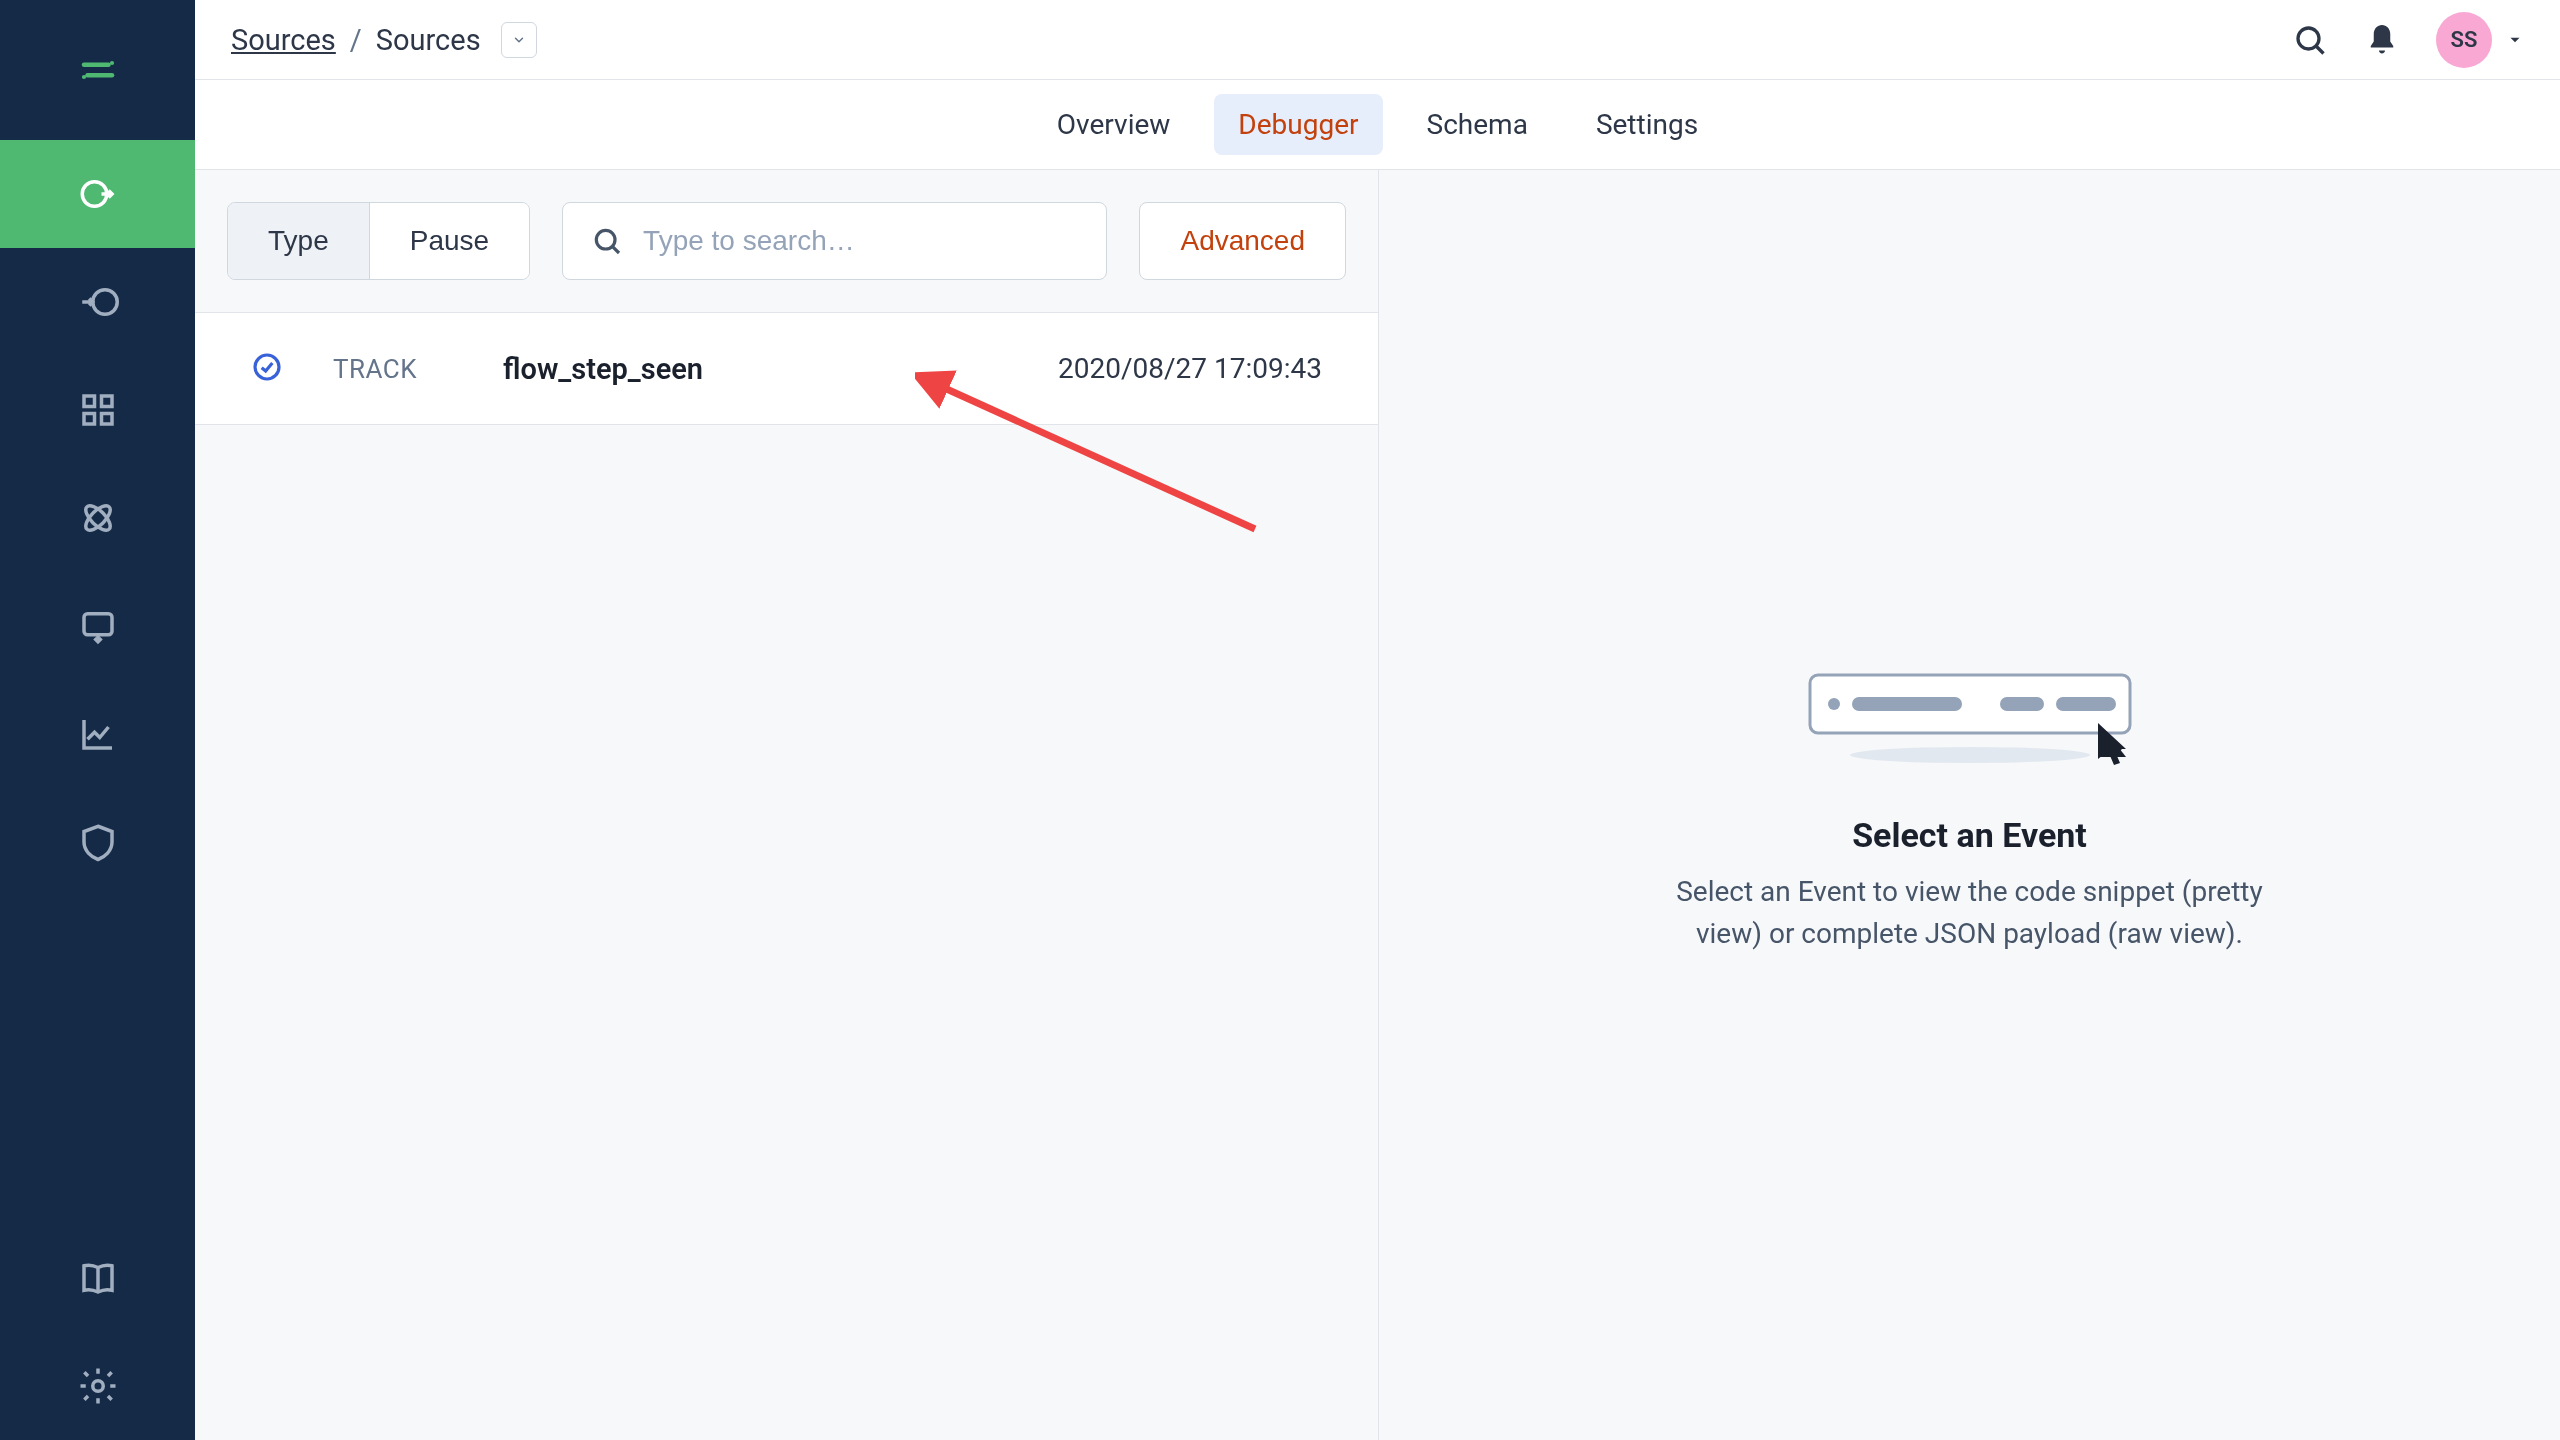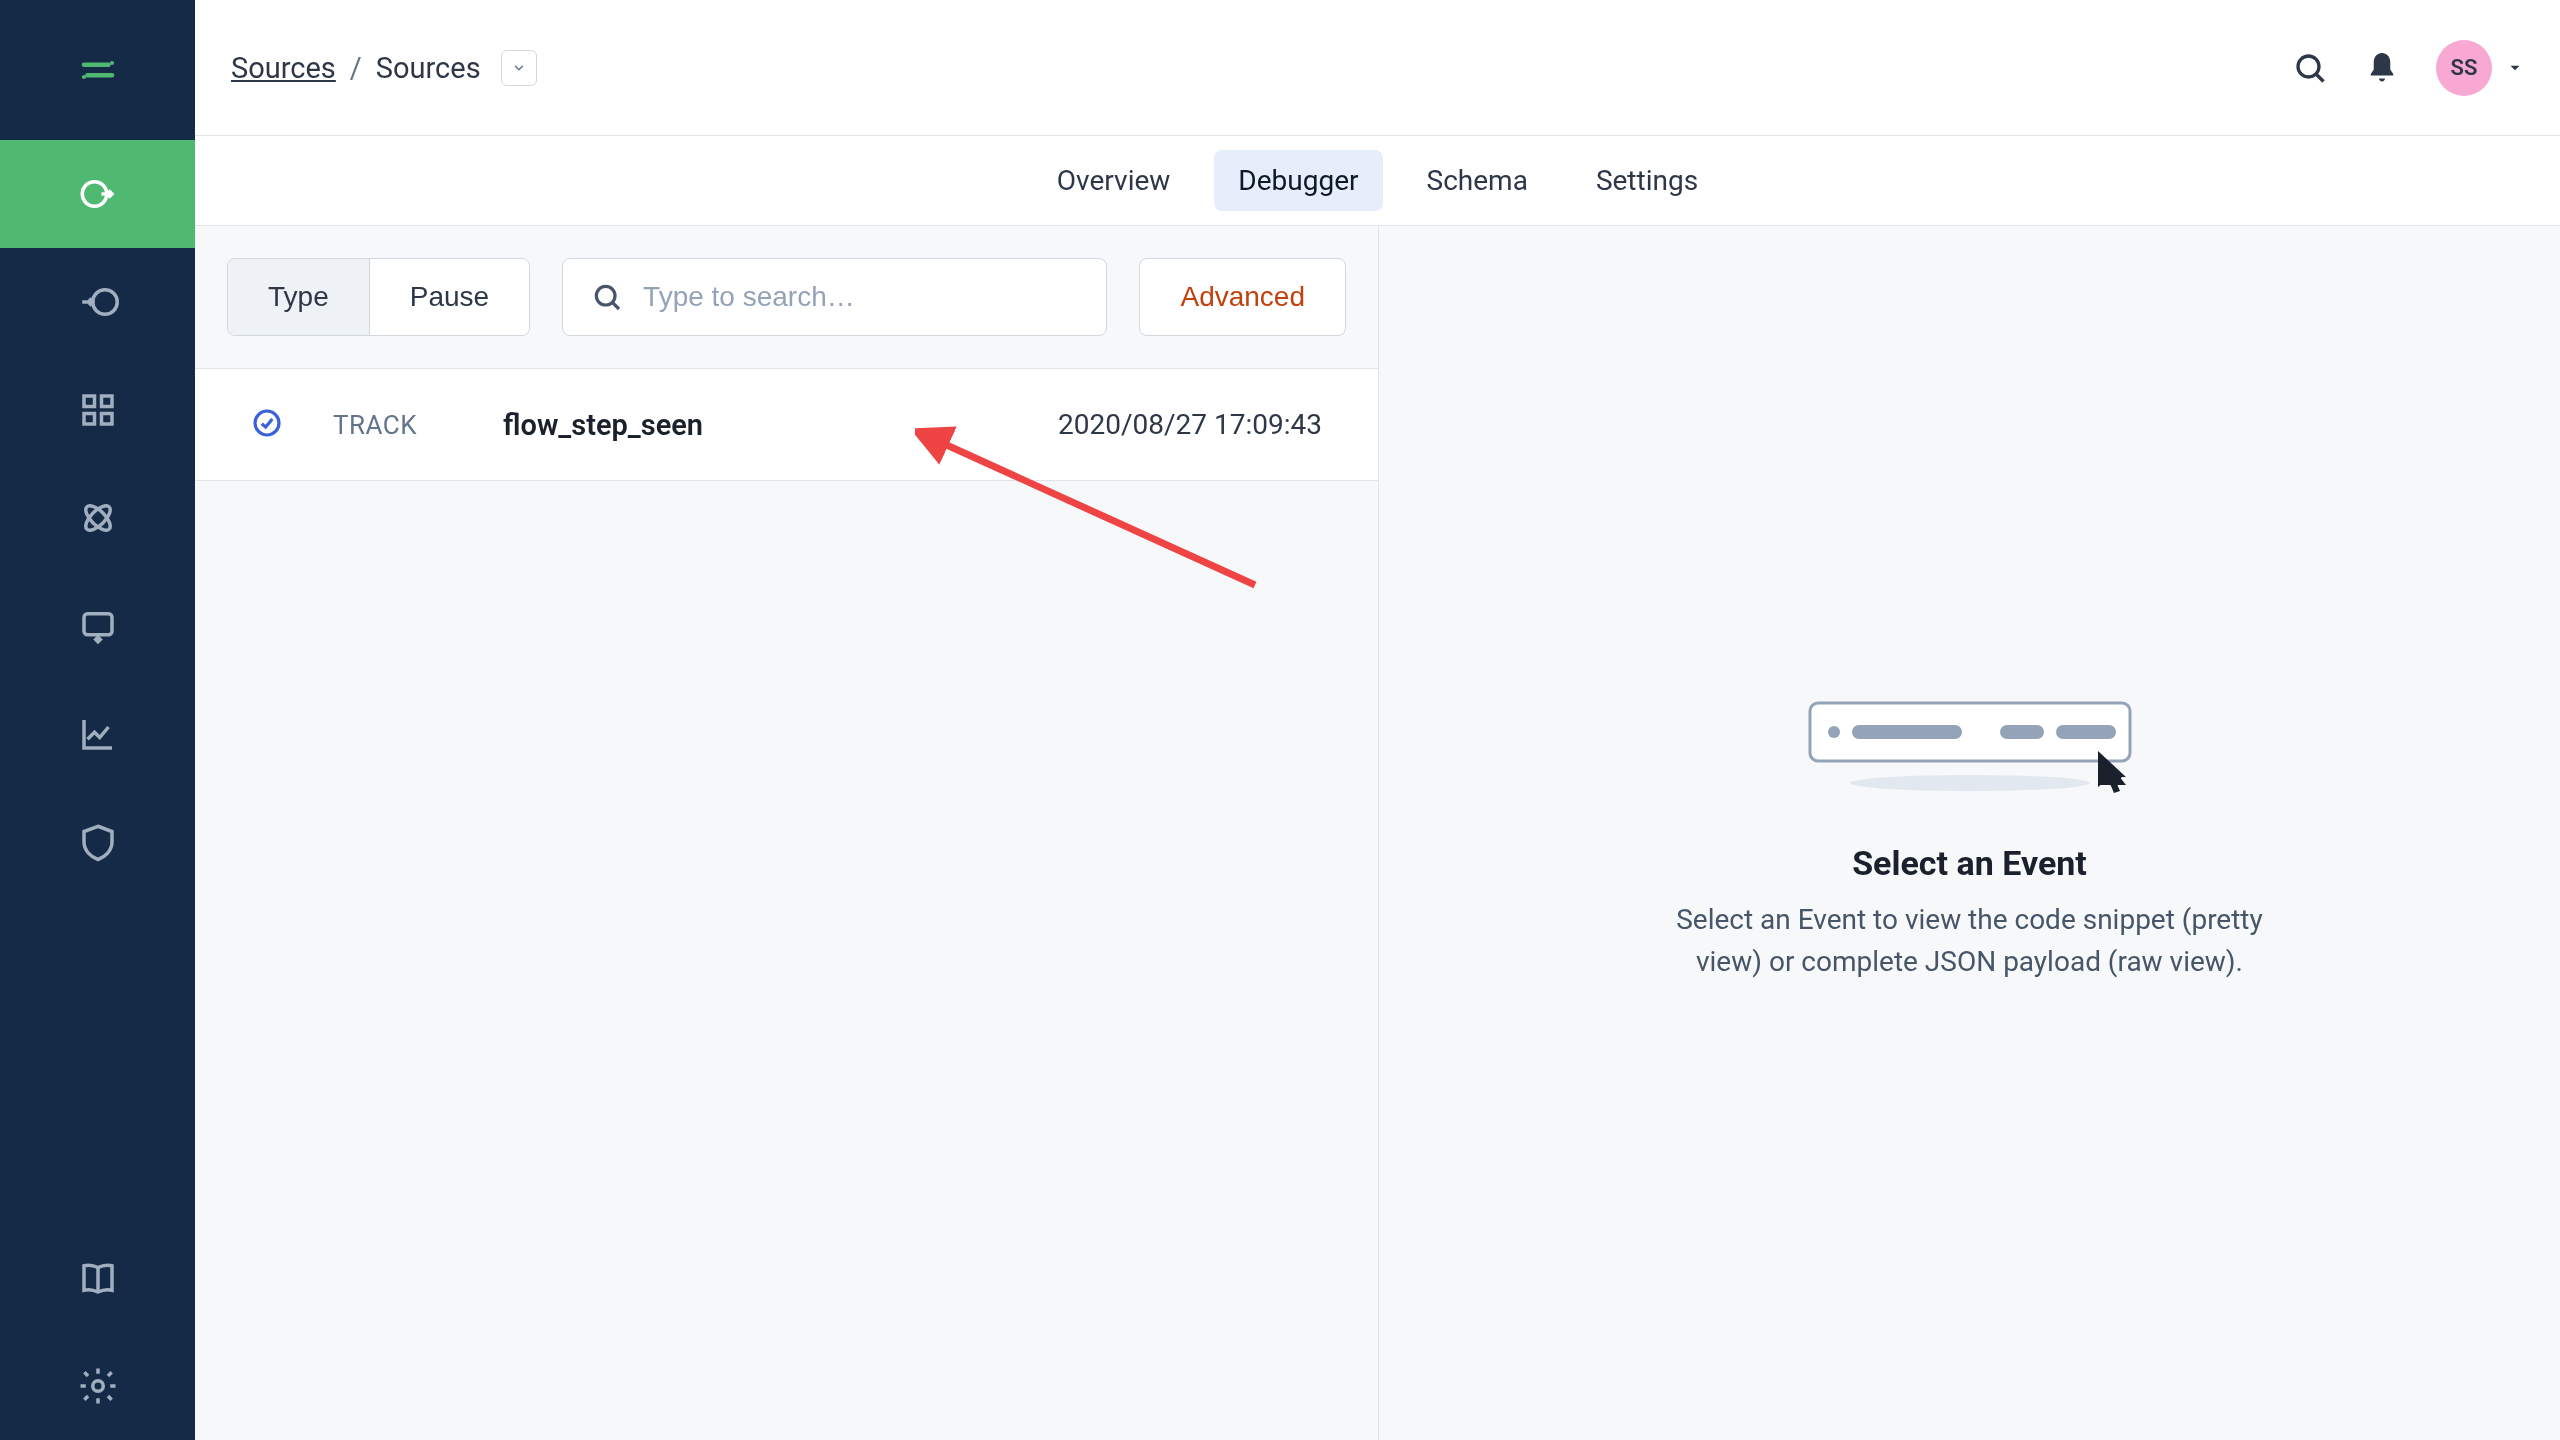--- a/index.html
+++ b/index.html
@@ -49,21 +49,21 @@
   .main {
     flex: 1;
     display: flex;
     flex-direction: column;
     height: 100%;
     background: #f7f8fa;
   }
 
   
   .topbar {
-    height: 136px;
+    height: 80px;
     background: #fff;
     display: flex;
     align-items: center;
     padding: 0 36px;
     border-bottom: 1px solid #e1e4e8;
   }
   .breadcrumb {
     display: flex;
     align-items: center;
     gap: 14px;
@@ -113,21 +113,21 @@
   }
   .tab {
     padding: 14px 24px;
     font-size: 28px;
     color: #2d3748;
     border-radius: 8px;
     cursor: pointer;
   }
   .tab.active {
     background: #e6edfb;
-    color: #0f172a;
+    color: #c2410c;
   }
 
   
   .content {
     flex: 1;
     display: flex;
     overflow: hidden;
   }
   .event-panel {
     width: 1184px;

